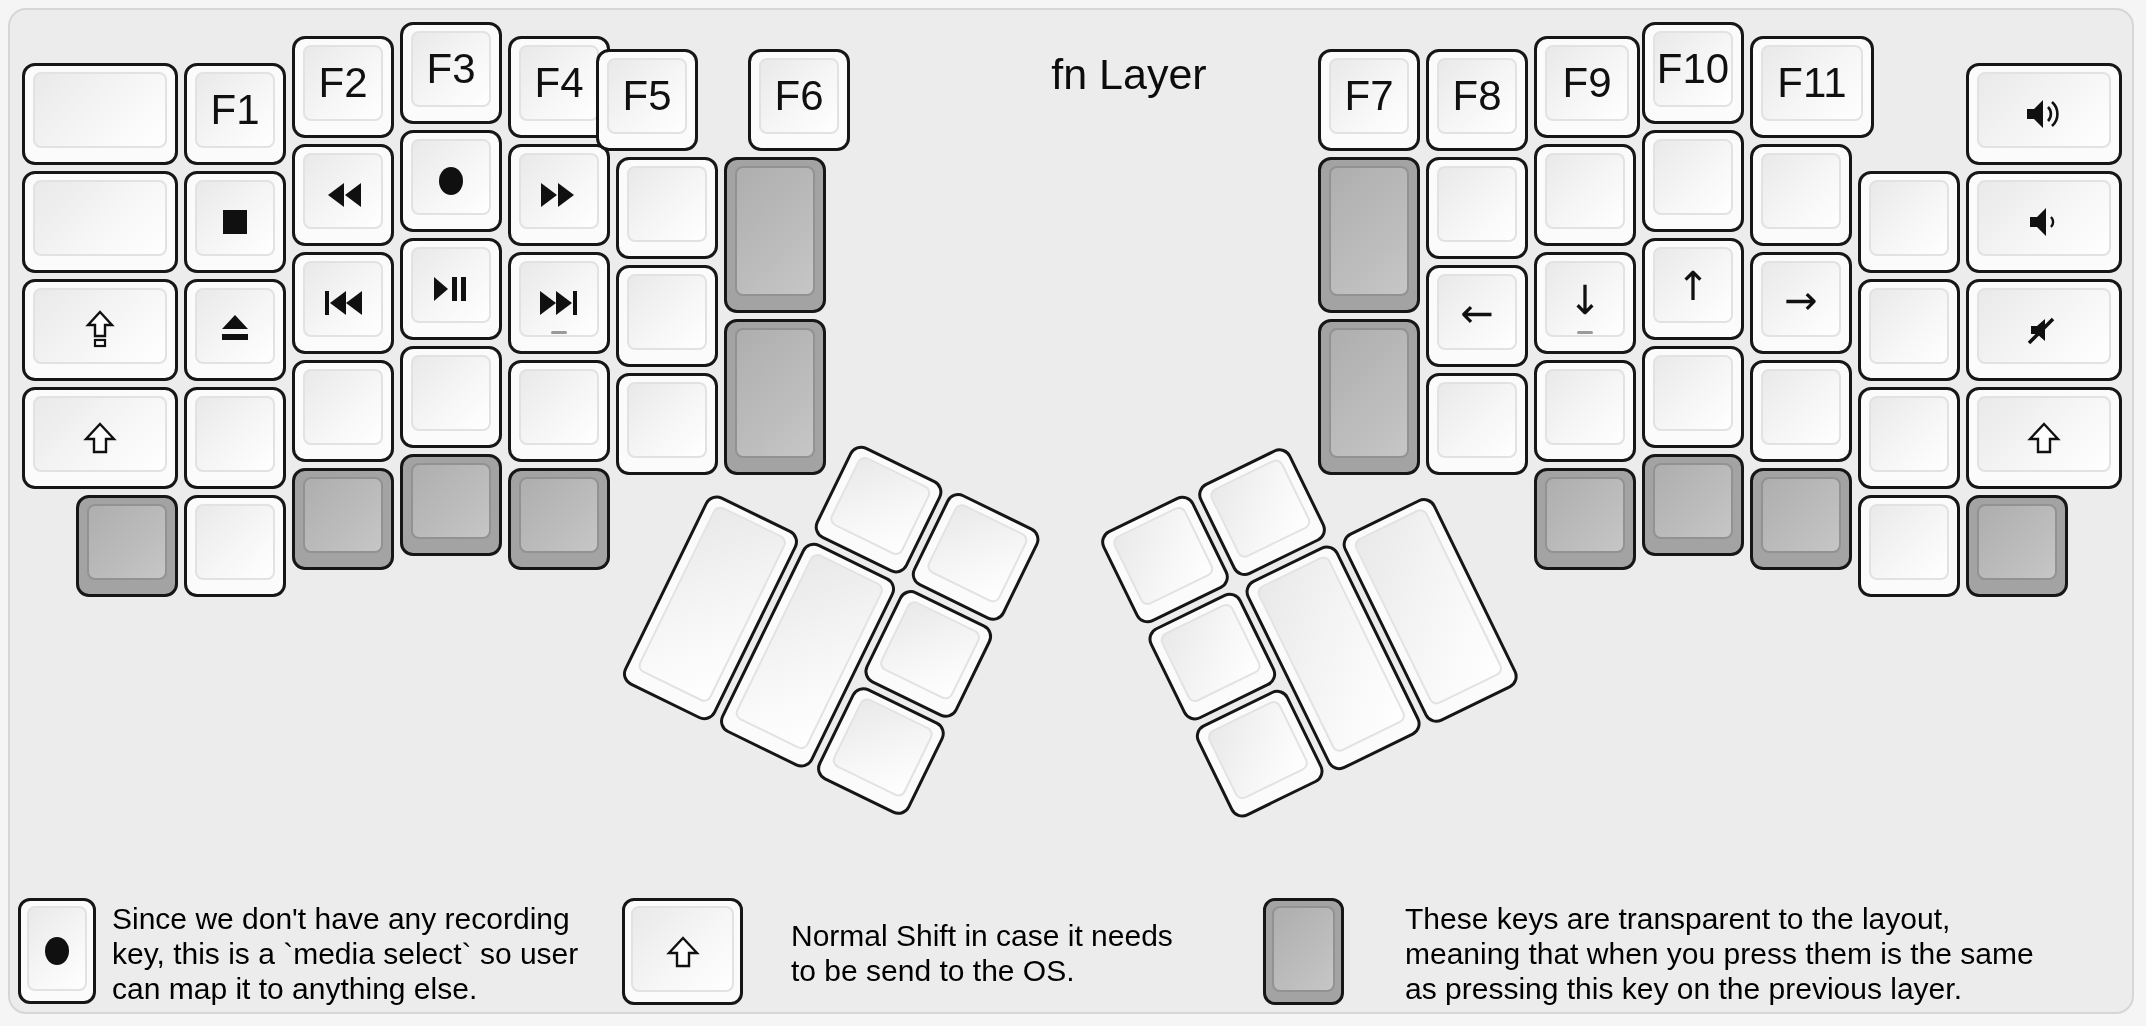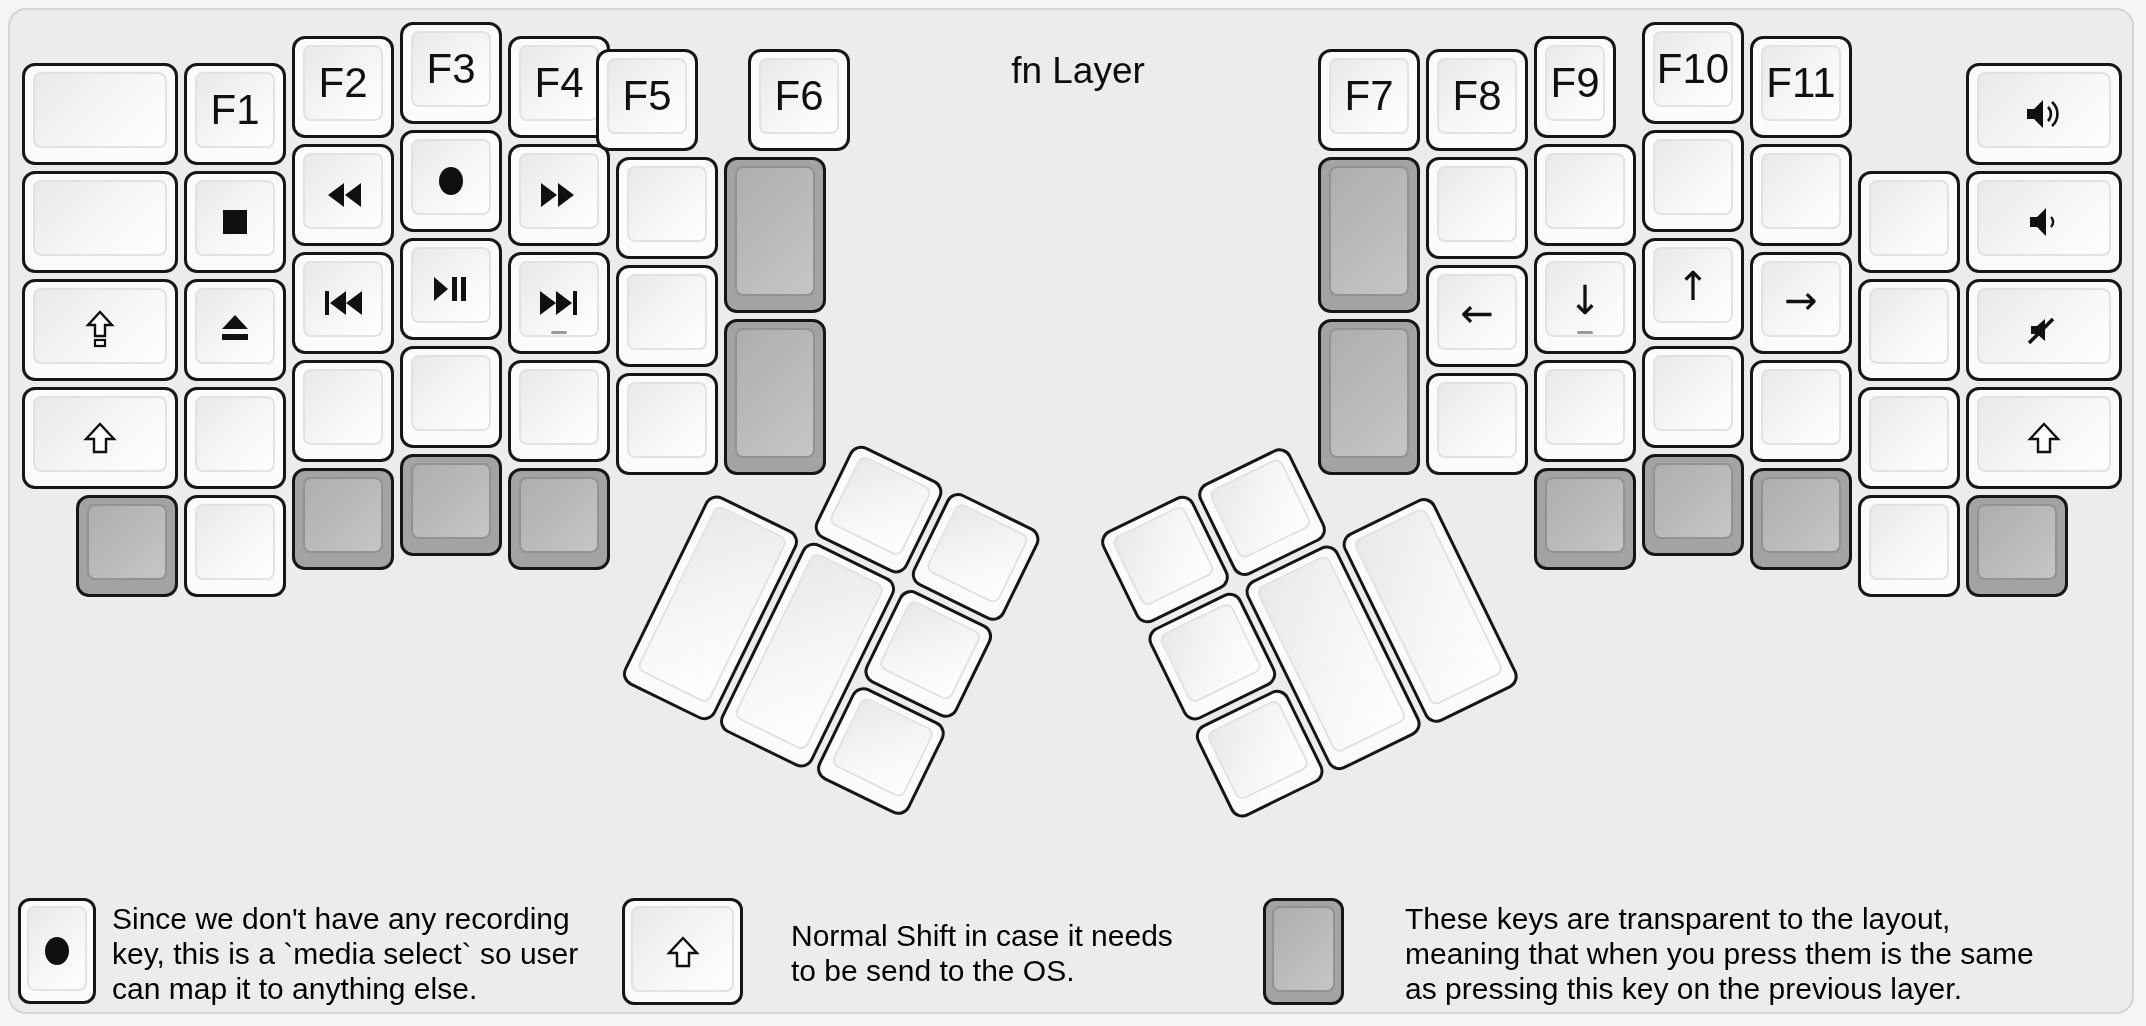--- a/index.html
+++ b/index.html
@@ -6,22 +6,22 @@
   body{
     width:2146px;height:1026px;position:relative;overflow:hidden;
     background:#f5f5f5;font-family:"Liberation Sans",sans-serif;
   }
   .panel{
     position:absolute;left:8px;top:8px;width:2126px;height:1006px;
     background:#ececec;border:2px solid #d6d6d6;border-radius:18px;box-sizing:border-box;
   }
   .layer{position:absolute;left:0;top:0;width:2146px;height:1026px}
   .title{
-    position:absolute;left:1078px;top:50px;transform:translateX(-50%);
-    font-size:37px;color:#0c0c0c;white-space:nowrap;
+    position:absolute;left:1129px;top:50px;transform:translateX(-50%);
+    font-size:43px;color:#0c0c0c;white-space:nowrap;
   }
   .key{
     position:absolute;box-sizing:border-box;
     border:3px solid #161616;border-radius:13px;background:#fbfbfb;
   }
   .key.g{background:#a3a3a3}
   .cap{
     position:absolute;left:8px;right:8px;top:6px;bottom:14px;border-radius:8px;
     border:2px solid #e2e2e2;
     background:linear-gradient(135deg,#e9e9e9 0%,#f6f6f6 55%,#ffffff 100%);
@@ -290,21 +290,21 @@
     <div class="key" style="left: 1426px; top: 265px; width: 102px; height: 102px;">
       <div class="cap"></div>
       <div class="kc">
         <span class="arrow">←</span>
       </div>
     </div>
     <div class="key" style="left: 1426px; top: 373px; width: 102px; height: 102px;">
       <div class="cap"></div>
       <div class="kc"></div>
     </div>
-    <div class="key" style="left: 1534px; top: 35.5px; width: 82px; height: 102px;">
+    <div class="key" style="left: 1534px; top: 35.5px; width: 106px; height: 102px;">
       <div class="cap"></div>
       <div class="kc">
         <span class="flabel">F9</span>
       </div>
     </div>
     <div class="key" style="left: 1534px; top: 143.5px; width: 102px; height: 102px;">
       <div class="cap"></div>
       <div class="kc"></div>
     </div>
     <div class="key" style="left: 1534px; top: 251.5px; width: 102px; height: 102px;">
@@ -339,21 +339,21 @@
       </div>
     </div>
     <div class="key" style="left: 1642px; top: 346px; width: 102px; height: 102px;">
       <div class="cap"></div>
       <div class="kc"></div>
     </div>
     <div class="key g" style="left: 1642px; top: 454px; width: 102px; height: 102px;">
       <div class="cap"></div>
       <div class="kc"></div>
     </div>
-    <div class="key" style="left: 1750px; top: 35.5px; width: 102px; height: 102px;">
+    <div class="key" style="left: 1750px; top: 35.5px; width: 124px; height: 102px;">
       <div class="cap"></div>
       <div class="kc">
         <span class="flabel">F11</span>
       </div>
     </div>
     <div class="key" style="left: 1750px; top: 143.5px; width: 102px; height: 102px;">
       <div class="cap"></div>
       <div class="kc"></div>
     </div>
     <div class="key" style="left: 1750px; top: 251.5px; width: 102px; height: 102px;">

